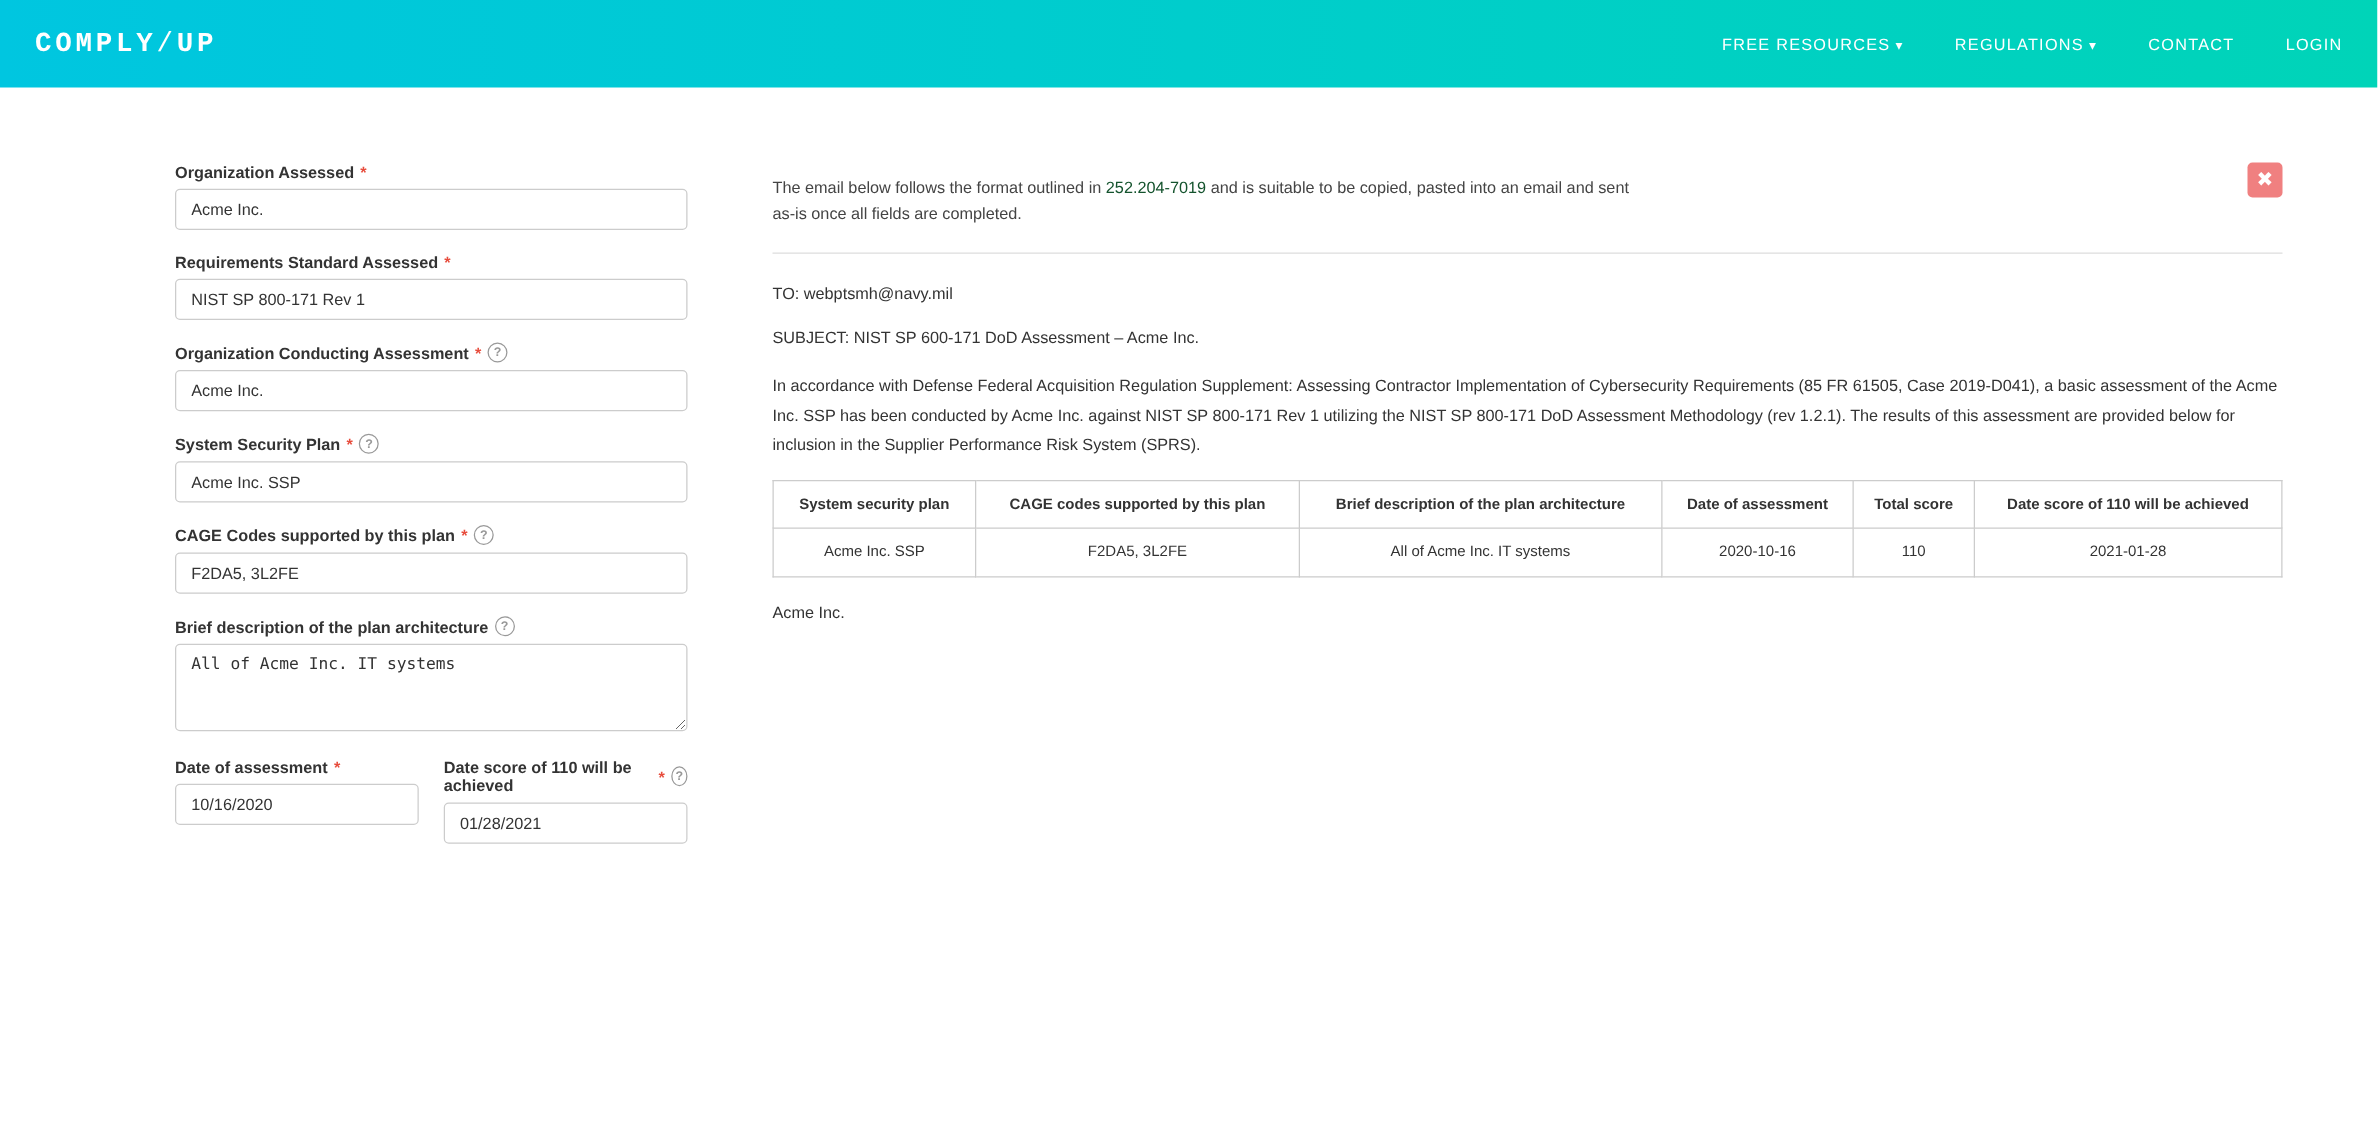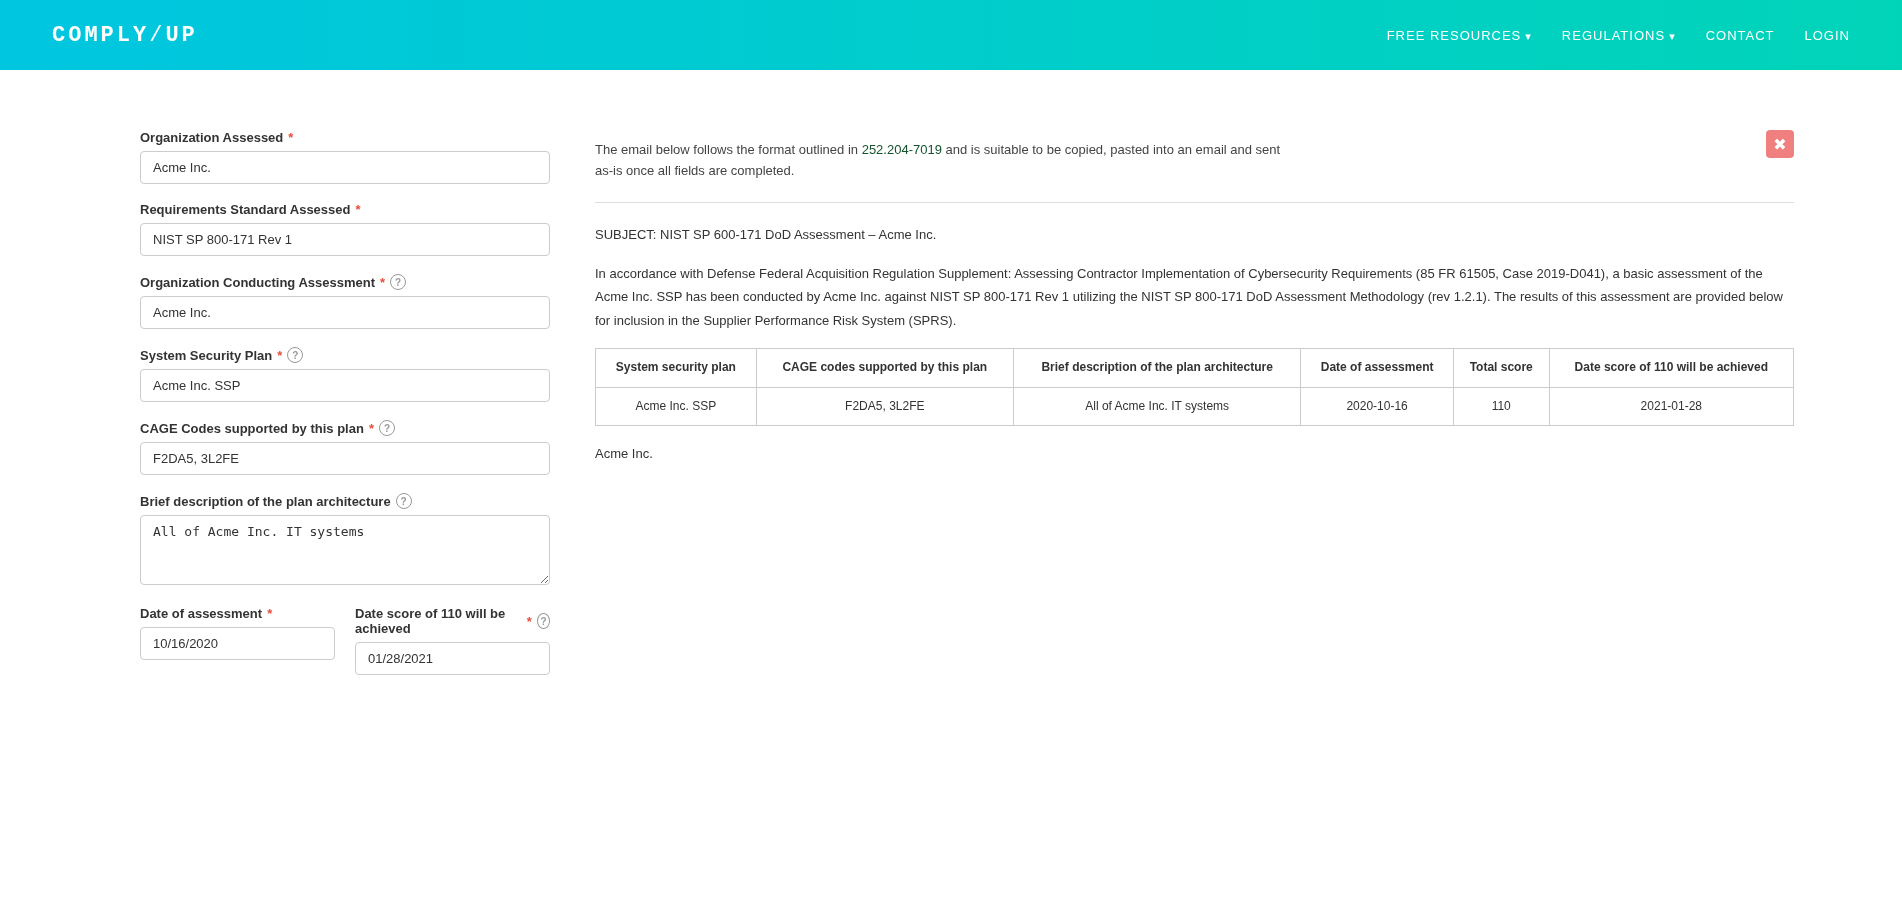--- a/index.html
+++ b/index.html
@@ -5,51 +5,51 @@
     * { box-sizing: border-box; margin: 0; padding: 0; }
     body { font-family: Arial, sans-serif; font-size: 14px; color: #333; background: #fff; }
 
     
     .header {
       background: linear-gradient(to right, #00c6e0, #00d4b8);
       height: 70px;
       display: flex;
       align-items: center;
       justify-content: space-between;
-      padding: 0 52px;
+      padding: 0 28px;
     }
     .logo {
       color: #fff;
       font-size: 22px;
       font-weight: bold;
       letter-spacing: 3px;
       font-family: 'Courier New', monospace;
     }
     .nav {
       display: flex;
       align-items: center;
-      gap: 30px;
+      gap: 41px;
     }
     .nav a {
       color: #fff;
       text-decoration: none;
       font-size: 13px;
       letter-spacing: 1px;
       font-weight: 500;
     }
     .nav a.with-arrow::after {
       content: ' ▾';
       font-size: 11px;
     }
 
     
     .main-content {
       display: flex;
-      padding: 60px 108px 40px 140px;
-      gap: 45px;
+      padding: 60px 76px 40px 140px;
+      gap: 68px;
     }
 
     
     .form-panel {
       width: 410px;
       flex-shrink: 0;
     }
     .form-group {
       margin-bottom: 18px;
     }
@@ -270,20 +270,21 @@
     <p class="preview-intro">
       <span>The email below follows the format outlined in</span>
       <a href="#">252.204-7019</a>
       <span>and is suitable to be copied, pasted into an email and sent as-is once all fields are completed.</span>
     </p>
 
     <hr class="preview-divider">
 
     <div class="preview-body">
       <div class="email-header">
+        <p>TO: webptsmh@navy.mil</p>
         <p>SUBJECT: NIST SP 600-171 DoD Assessment – Acme Inc.</p>
       </div>
 
 
       <p>In accordance with Defense Federal Acquisition Regulation Supplement: Assessing Contractor Implementation of Cybersecurity Requirements (85 FR 61505, Case 2019-D041), a basic assessment of the Acme Inc. SSP has been conducted by Acme Inc. against NIST SP 800-171 Rev 1 utilizing the NIST SP 800-171 DoD Assessment Methodology (rev 1.2.1). The results of this assessment are provided below for inclusion in the Supplier Performance Risk System (SPRS).</p>
 
       <table class="preview-table">
         <thead>
           <tr>
             <th>System security plan</th>

